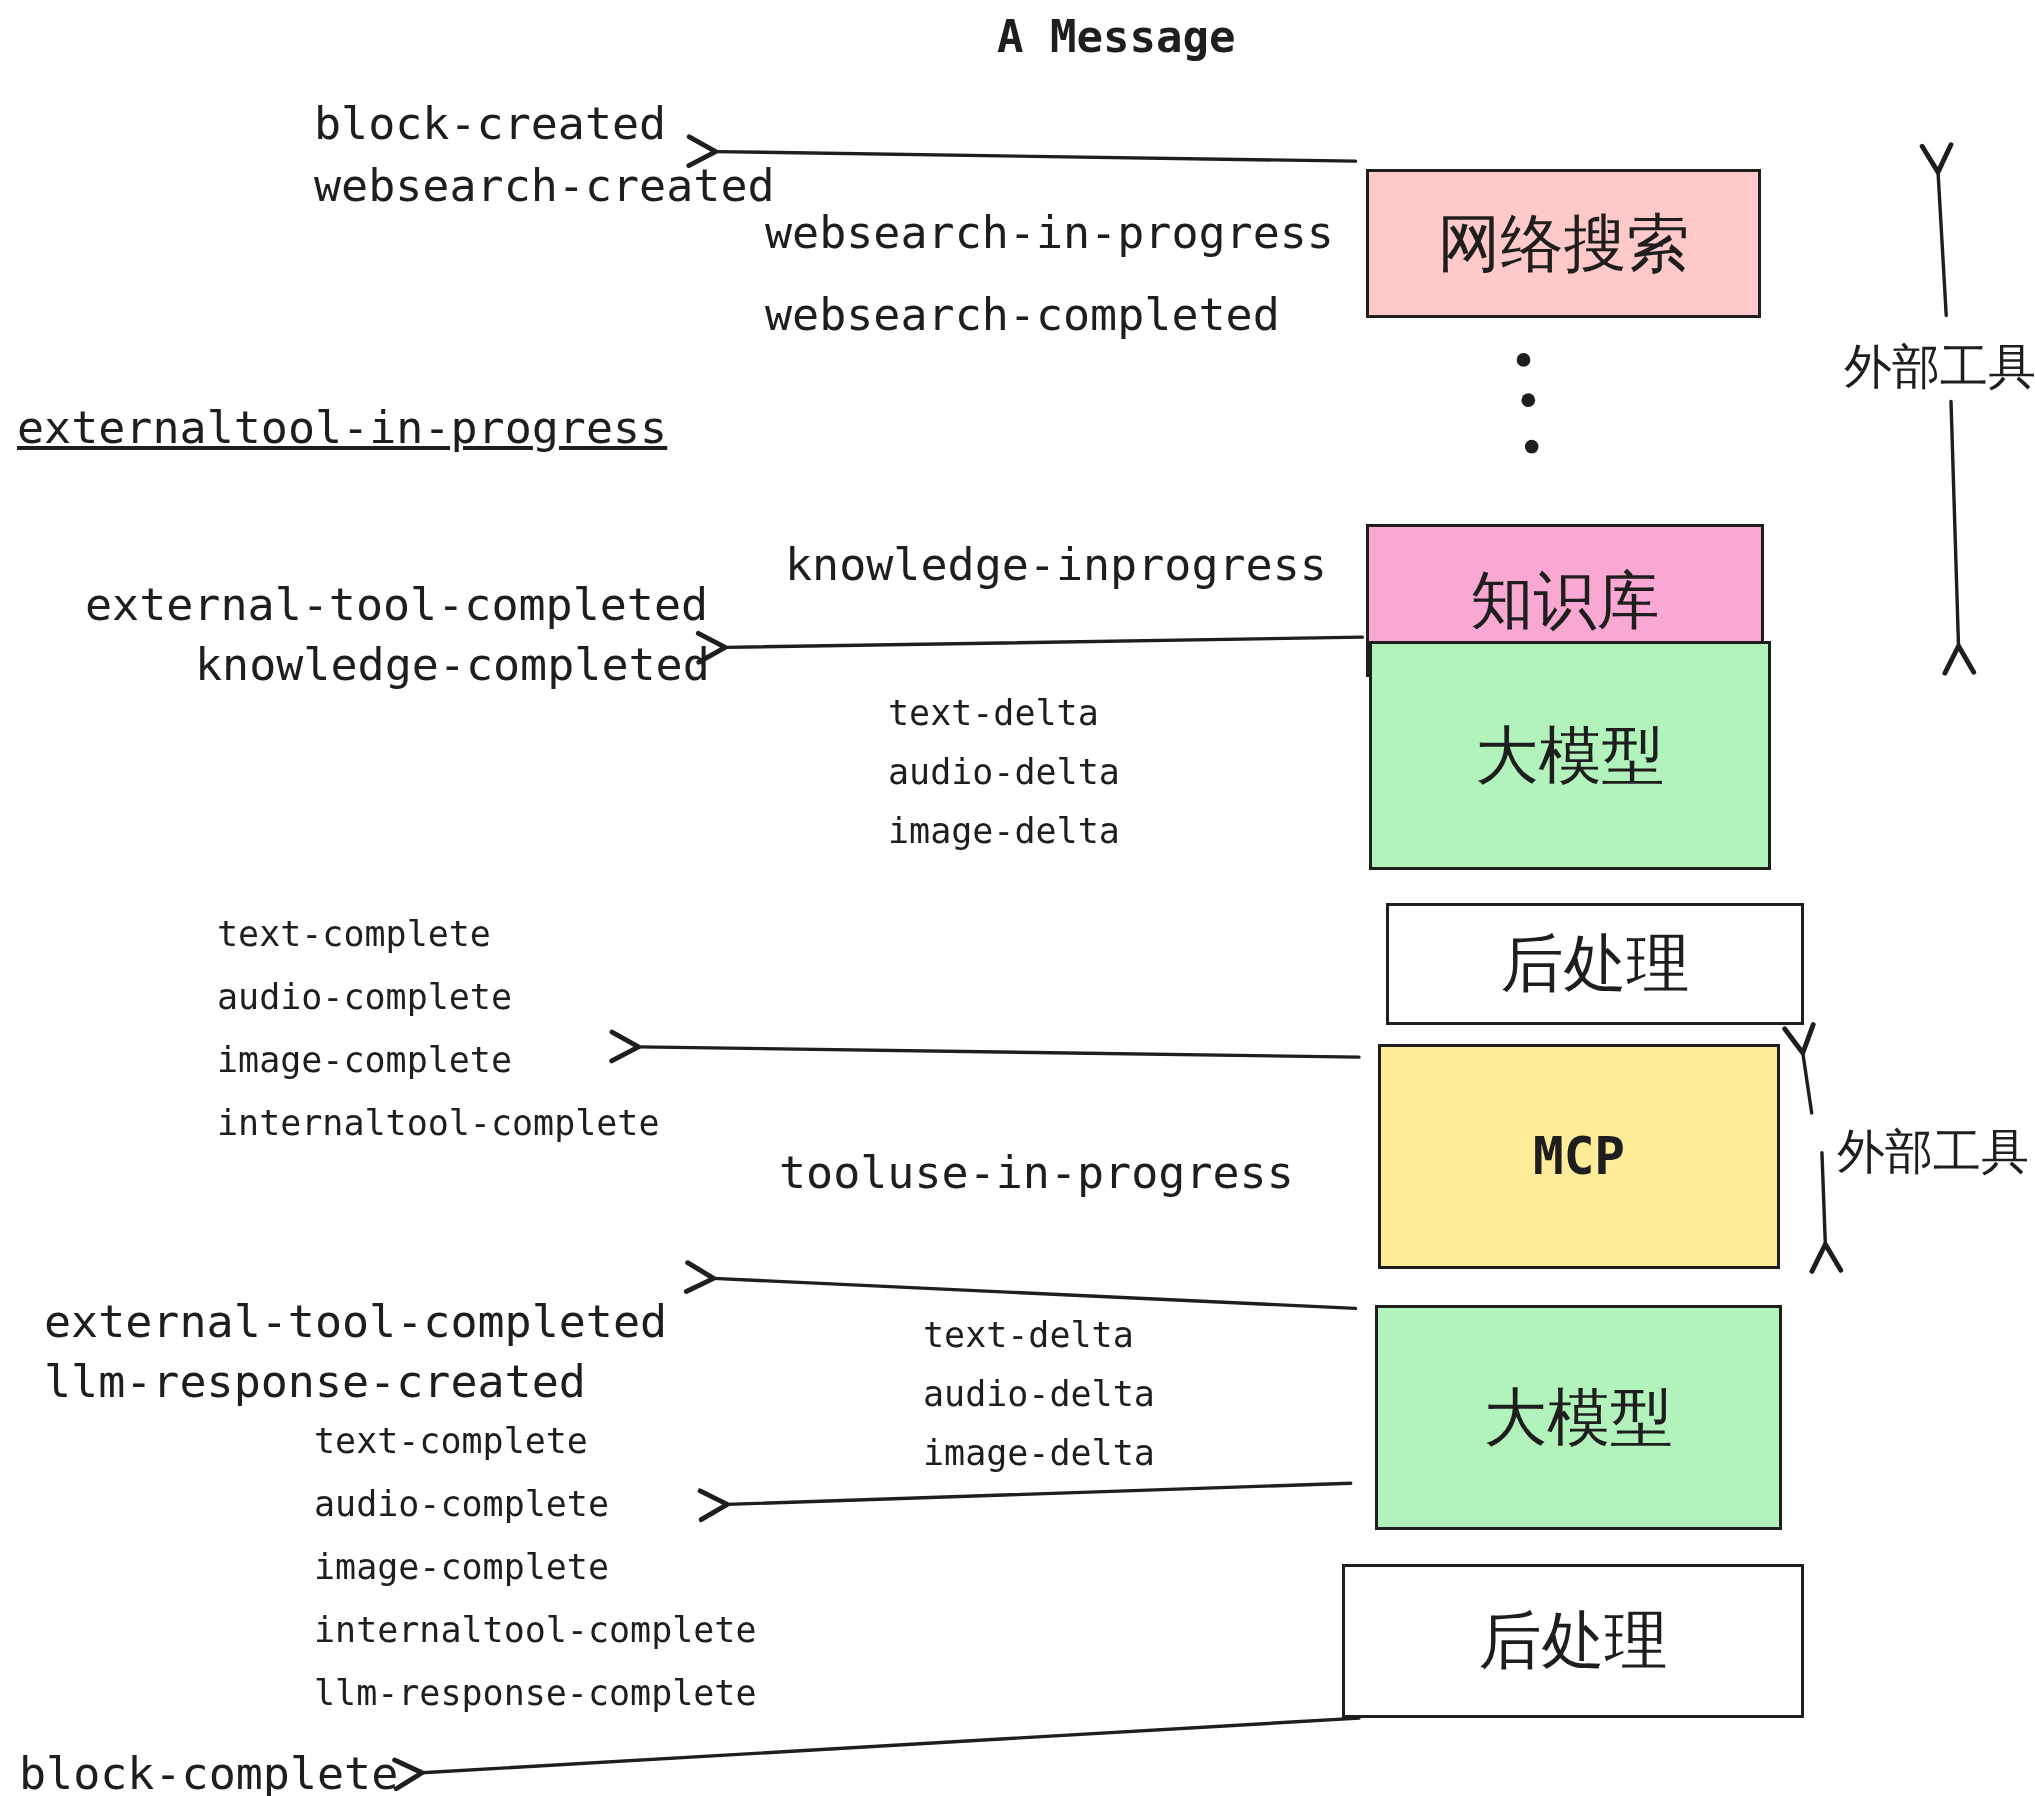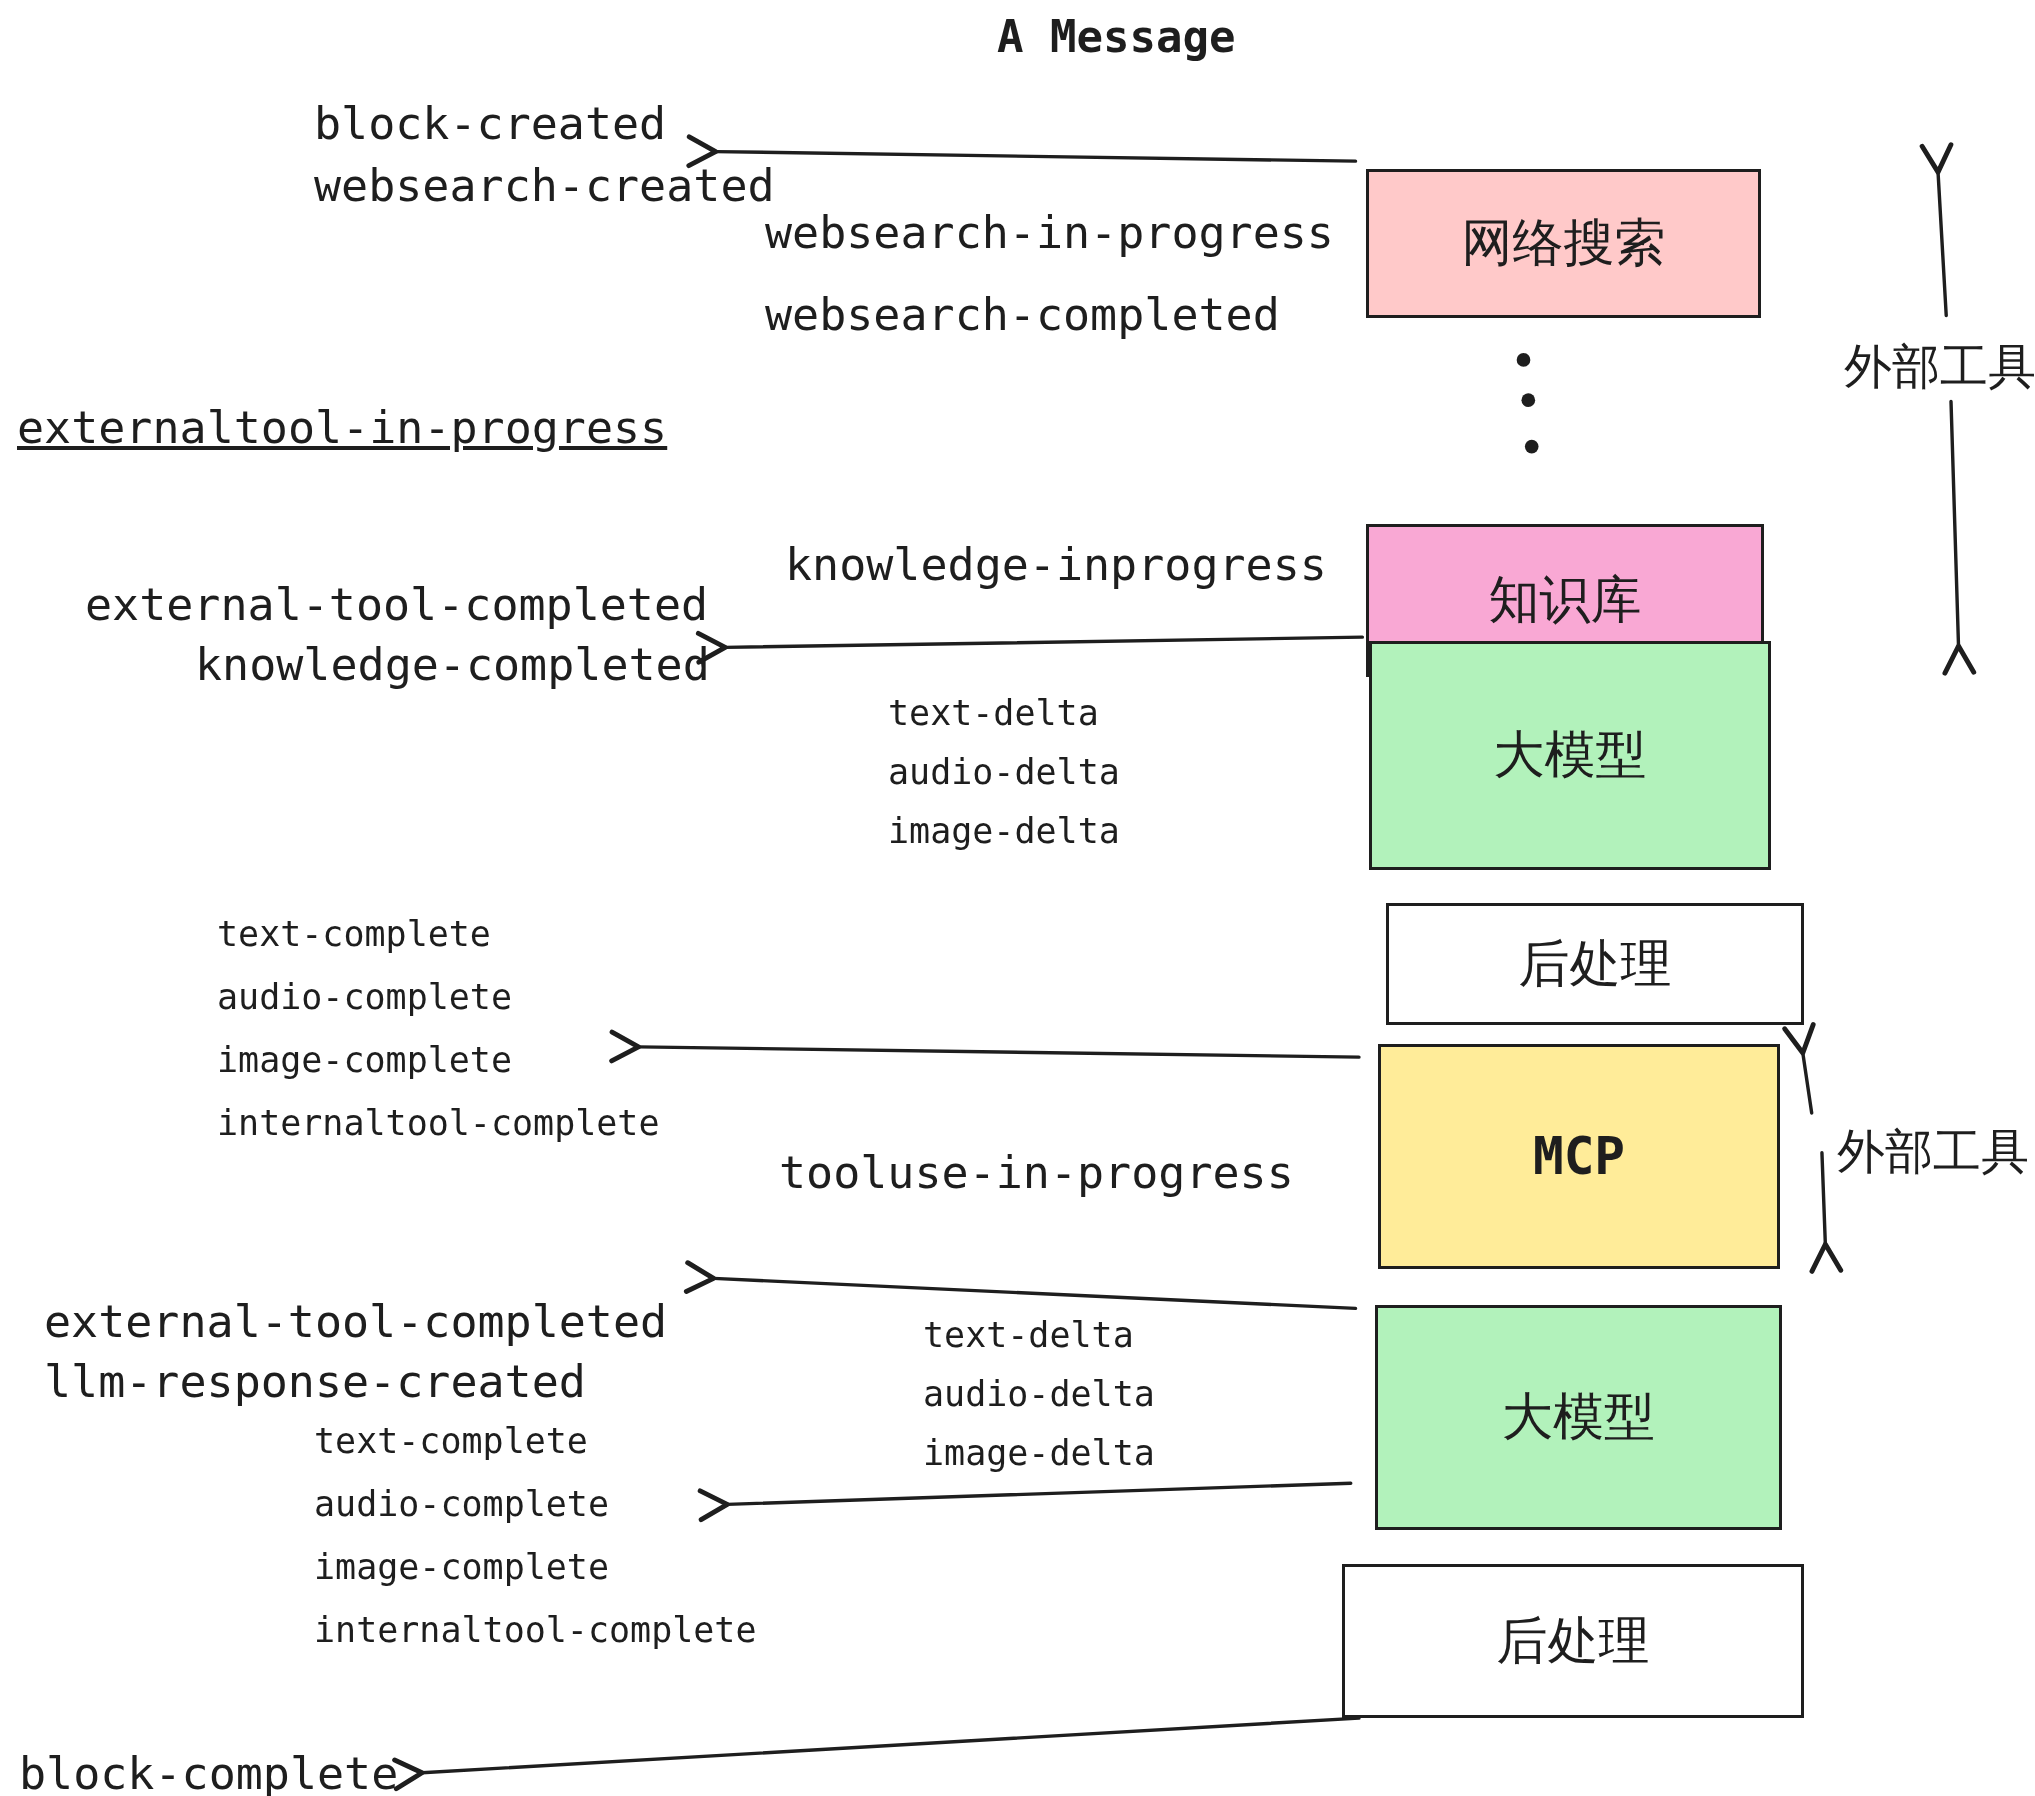--- a/index.html
+++ b/index.html
@@ -5,21 +5,21 @@
   html,body{margin:0;padding:0;background:#ffffff;}
   .canvas{position:relative;width:2035px;height:1796px;background:#ffffff;overflow:hidden;
           font-family:"DejaVu Sans Mono",monospace;color:#1e1e1e;}
   .title{position:absolute;font:bold 44px/1 "DejaVu Sans Mono",monospace;white-space:nowrap;}
   .ev{position:absolute;font:45px/1.25 "DejaVu Sans Mono",monospace;white-space:nowrap;}
   .ev-group{position:absolute;font-family:"DejaVu Sans Mono",monospace;font-size:35px;white-space:nowrap;}
   .lh87 .row{line-height:59px;}
   .lh92 .row{line-height:63px;}
   .box{position:absolute;border:3.4px solid #1e1e1e;box-sizing:border-box;
        display:flex;align-items:center;justify-content:center;background:#fff;}
-  .box-label{font-family:Liberation Mono, monospace;font-size:51px;color:#1e1e1e;white-space:nowrap;}
+  .box-label{font-family:Liberation Mono, monospace;font-size:63px;color:#1e1e1e;white-space:nowrap;}
   .box-label.mono{font-family:"DejaVu Sans Mono",monospace;font-weight:bold;font-size:51px;}
   .side-label{position:absolute;font-family:"Liberation Sans","DejaVu Sans",sans-serif;
               font-size:48px;color:#1e1e1e;white-space:nowrap;}
   svg.overlay{position:absolute;left:0;top:0;pointer-events:none;}
 </style>
 </head>
 <body>
 
 <div class="canvas">
 
@@ -83,20 +83,21 @@
     <div class="row">text-delta</div>
     <div class="row">audio-delta</div>
     <div class="row">image-delta</div>
   </div>
 
   <div class="ev-group lh92" style="left:314px;top:1410px;">
     <div class="row">text-complete</div>
     <div class="row">audio-complete</div>
     <div class="row">image-complete</div>
     <div class="row">internaltool-complete</div>
+    <div class="row">llm-response-complete</div>
   </div>
 
   <div class="ev" style="left:19px;top:1746px;">block-complete</div>
 
   <div class="box" style="left: 1366px; top: 169px; width: 395px; height: 149px; background: rgb(255, 201, 201);">
     <span class="box-label">网络搜索</span>
   </div>
 
   <div class="box" style="left: 1366px; top: 524px; width: 398px; height: 153px; background: #f9a8d4;">
     <span class="box-label">知识库</span>

